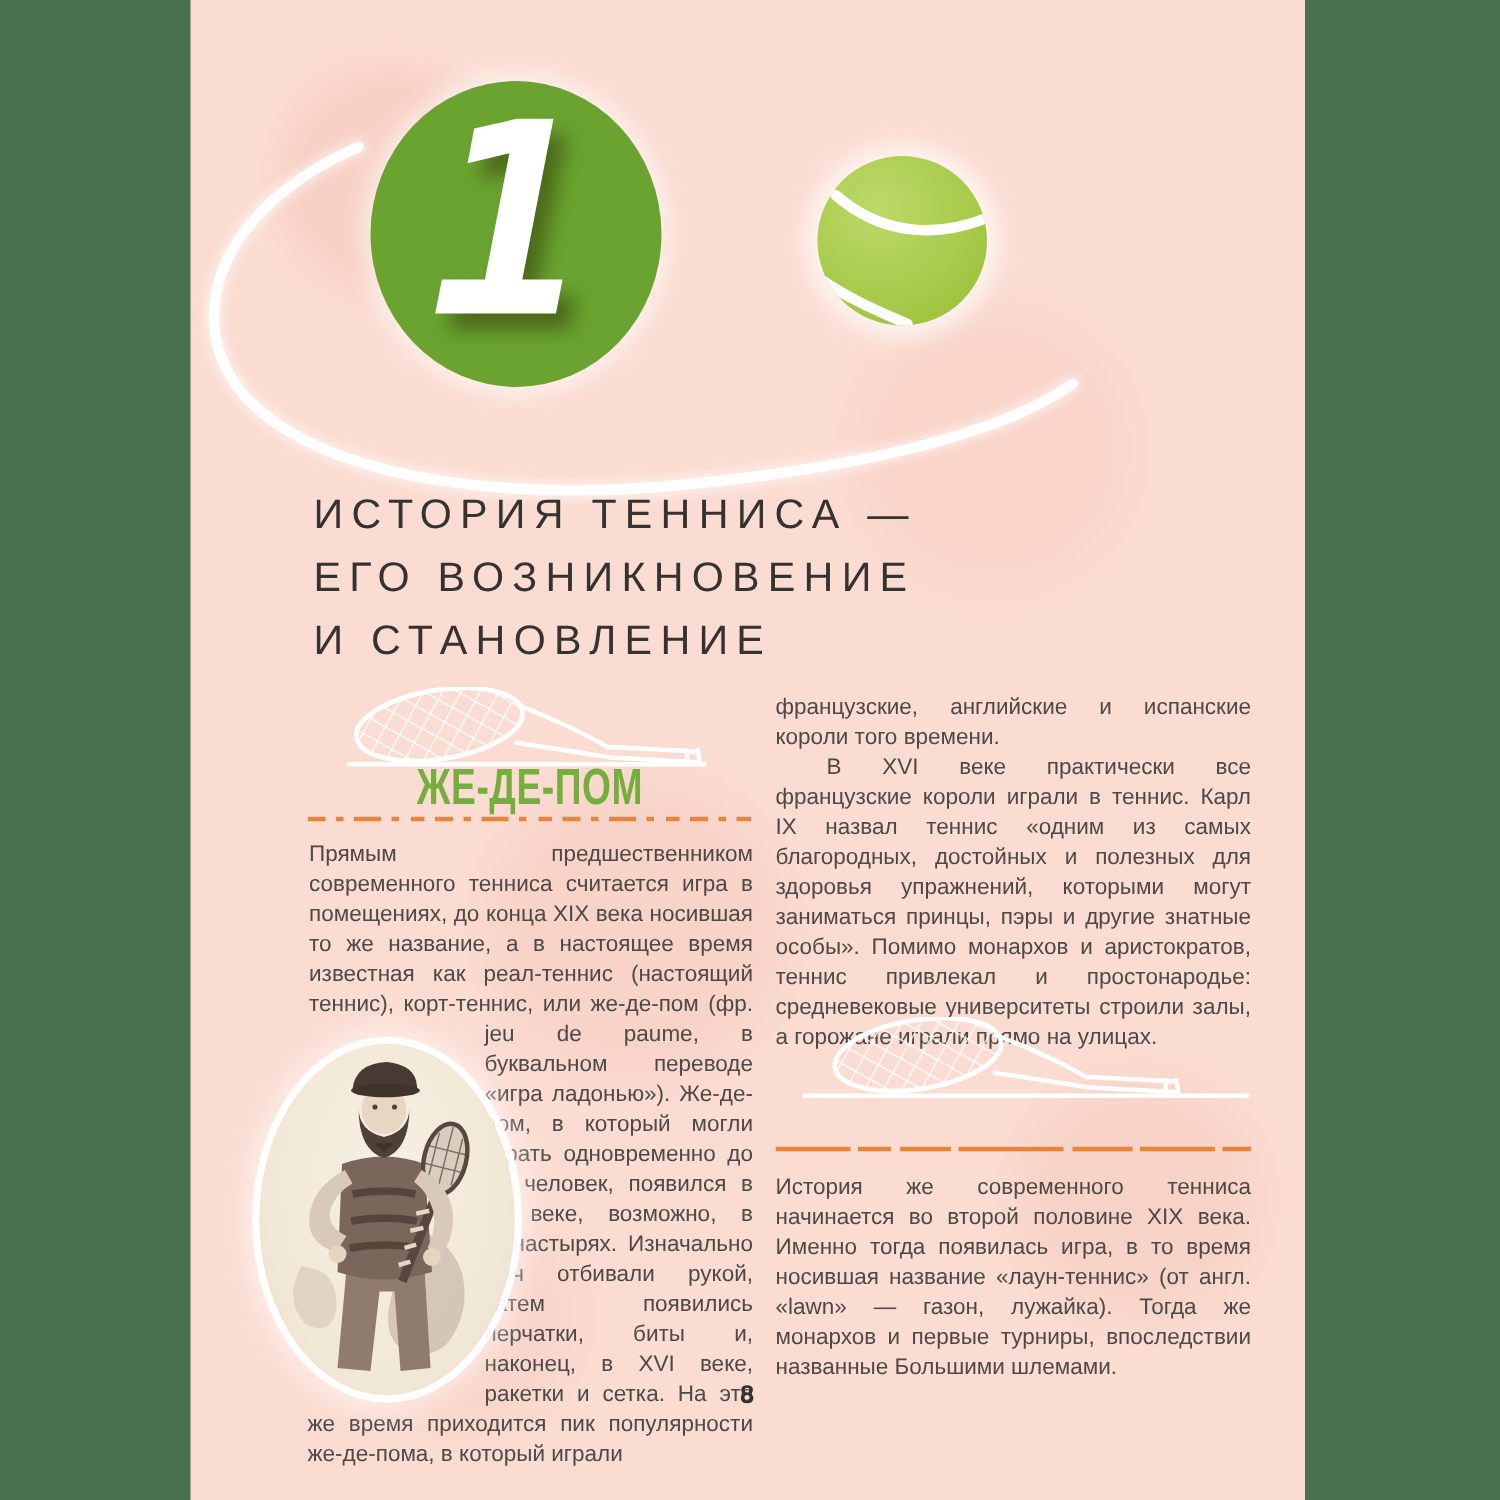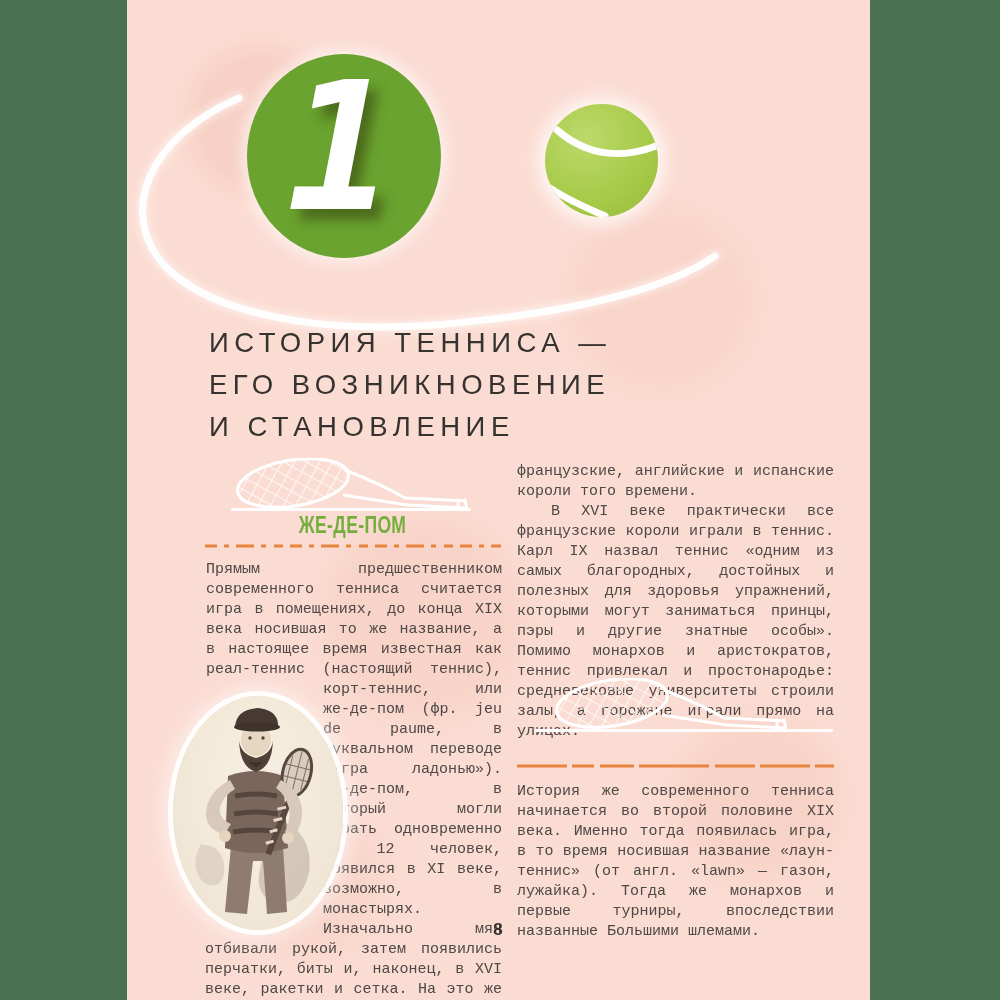--- a/index.html
+++ b/index.html
@@ -38,29 +38,29 @@
   .ball svg{position:absolute;left:0;top:0;}
   .page-title{
     position:absolute;left:82px;top:322px;width:600px;
     font-weight:400;font-size:27.5px;line-height:42px;letter-spacing:5.5px;
     color:#35322f;text-transform:uppercase;
   }
   .racket{position:absolute;}
   .ground-line{position:absolute;height:3px;background:#ffffff;border-radius:2px;}
   .section-heading{
     position:absolute;text-align:center;color:#76ad3f;
-    font-size:24px;font-weight:800;line-height:26px;white-space:nowrap;
+    font-size:34px;font-weight:800;line-height:26px;white-space:nowrap;
   }
   .section-heading span{display:inline-block;transform:scaleX(.73);transform-origin:center;letter-spacing:.5px;}
   .rule{position:absolute;height:4px;}
   .body-text{
     position:absolute;font-size:15px;line-height:20px;color:#4e4946;
     text-align:justify;hyphens:auto;-webkit-hyphens:auto;
   }
-  .body-text p{margin:0;font-family:Liberation Mono, monospace;}
+  .body-text p{margin:0;}
   .body-text p.indent{text-indent:34px;}
   .oval-spacer{float:left;width:1px;height:130px;}
   .oval-float{
     float:left;clear:left;width:150px;height:245px;margin-left:-32px;
     shape-outside:ellipse(86px 120px at 80px 122px);shape-margin:6px;
   }
   .portrait{
     position:absolute;left:46px;top:696px;width:170px;height:234px;border-radius:50%;
     background:radial-gradient(ellipse at 50% 40%, #f7f0e3 0%, #f1e7d6 68%, #ecdccd 100%);
     box-shadow:0 0 0 5px rgba(255,255,255,.92), 0 0 18px 10px rgba(255,255,255,.5);

